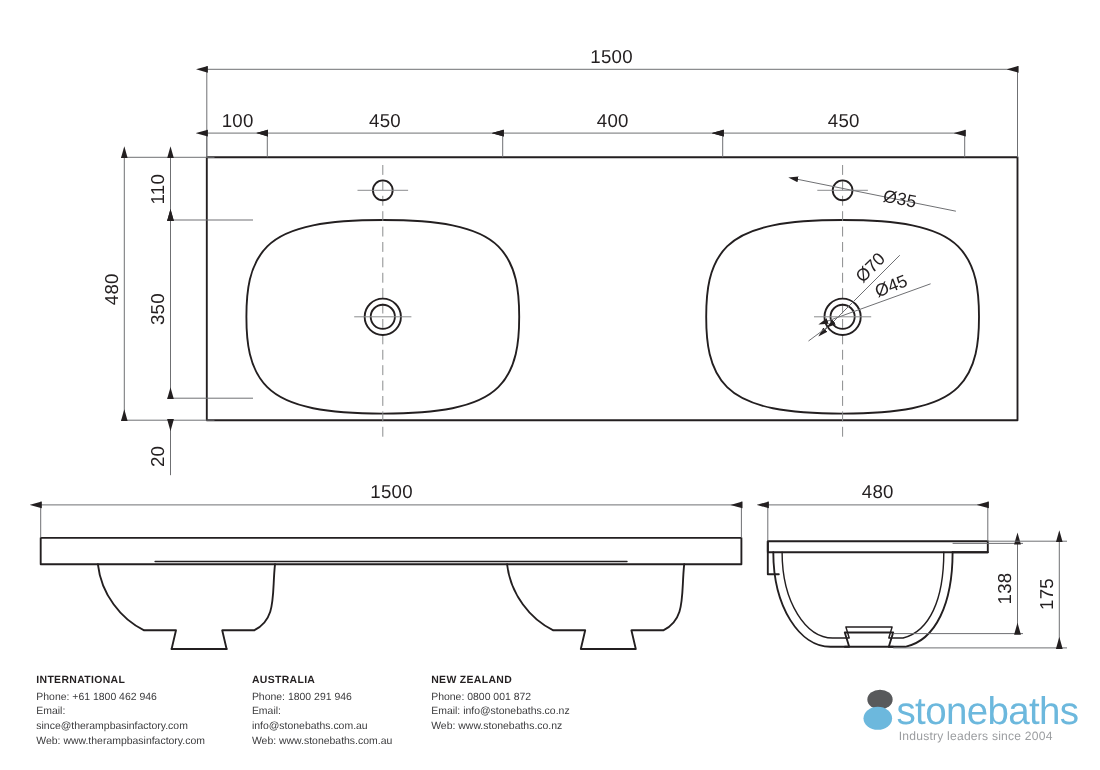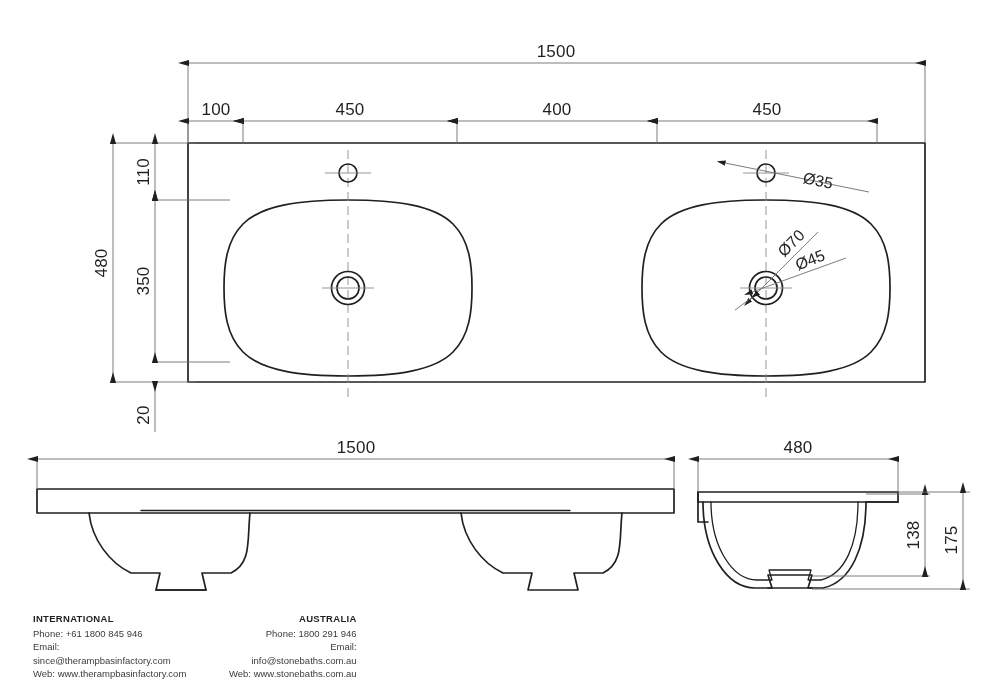--- a/index.html
+++ b/index.html
@@ -68,21 +68,21 @@
   .contact-col .region {
     font-weight: bold;
     font-size: 9.5px;
     letter-spacing: 0.3px;
     color: #231f20;
     margin-bottom: 1px;
     display: block;
   }
   .contact-col .cline { display: block; white-space: nowrap; }
   #col-intl { left: 33px; }
-  #col-au   { left: 229px; text-align: right; }
+  #col-au   { left: 229px; }
   #col-nz   { left: 392px; }
 
   #logo {
     position: absolute;
     left: 782px;
     top: 10px;
     width: 210px;
     height: 56px;
   }
   #logo svg { display: block; }
@@ -245,29 +245,43 @@
       <line x1="812" y1="589" x2="970" y2="589" class="ext"></line>
       <line x1="963" y1="492" x2="963" y2="589" class="dim" marker-start="url(#ar)" marker-end="url(#ar)"></line>
       <text class="dimtext dimtext-v" transform="translate(957,540) rotate(-90)" text-anchor="middle">175</text>
     </g>
   </svg>
 
   <div id="footer">
 
     <div class="contact-col" id="col-intl">
       <span class="region">INTERNATIONAL</span>
-      <span class="cline">Phone: +61 1800 845 946</span>
+      <span class="cline">Phone: +61 1800 462 946</span>
       <span class="cline">Email:</span>
       <span class="cline">since@therampbasinfactory.com</span>
       <span class="cline">Web: www.therampbasinfactory.com</span>
     </div>
 
     <div class="contact-col" id="col-au">
       <span class="region">AUSTRALIA</span>
       <span class="cline">Phone: 1800 291 946</span>
       <span class="cline">Email:</span>
       <span class="cline">info@stonebaths.com.au</span>
       <span class="cline">Web: www.stonebaths.com.au</span>
     </div>
 
-
+    <div class="contact-col" id="col-nz">
+      <span class="region">NEW ZEALAND</span>
+      <span class="cline">Phone: 0800 001 872</span>
+      <span class="cline">Email: info@stonebaths.co.nz</span>
+      <span class="cline">Web: www.stonebaths.co.nz</span>
+    </div>
+
+    <div id="logo">
+      <svg viewBox="0 0 210 56" width="210" height="56">
+        <ellipse cx="18" cy="14" rx="11.5" ry="9" fill="#58595b"></ellipse>
+        <ellipse cx="16" cy="31" rx="13" ry="10.5" fill="#6cb8dd"></ellipse>
+        <text class="logo-word" x="33" y="36">stonebaths</text>
+        <text class="logo-tag" x="35" y="51">Industry leaders since 2004</text>
+      </svg>
+    </div>
   </div>
 </div>
 
 </body></html>

